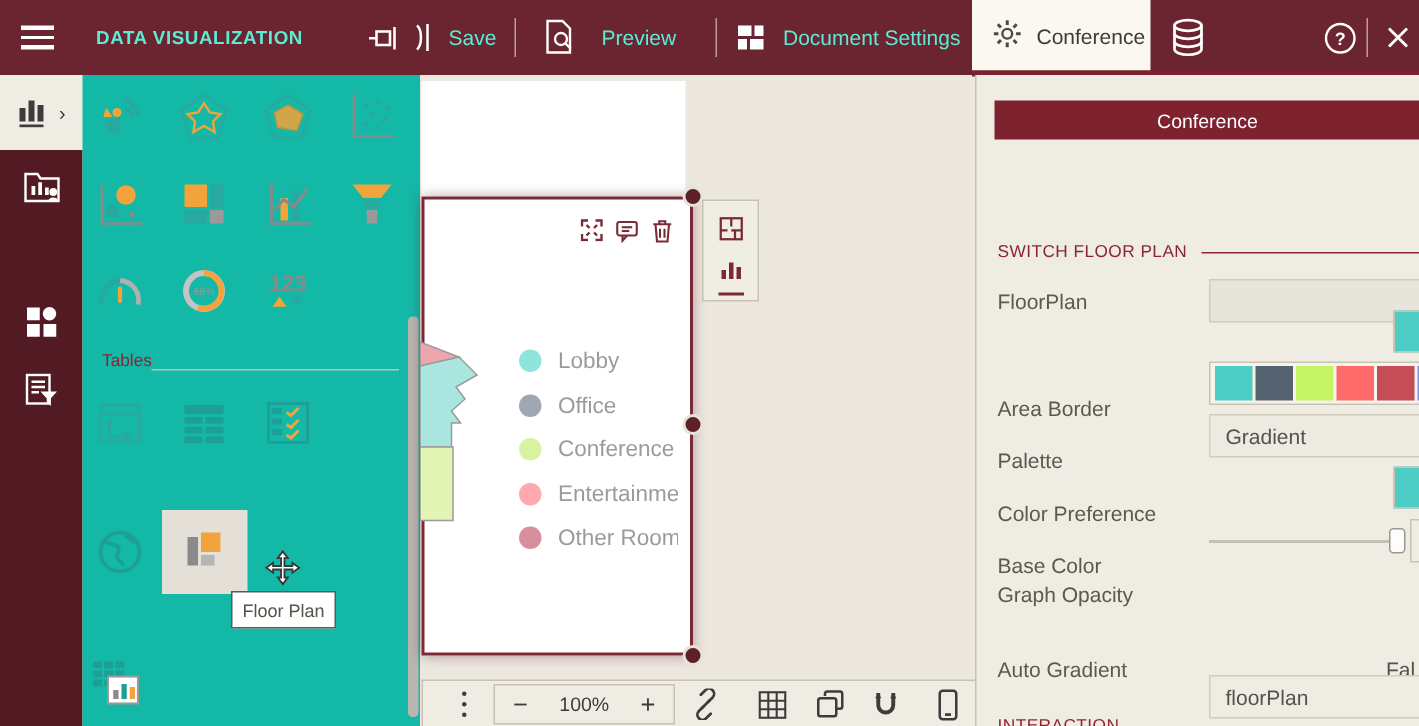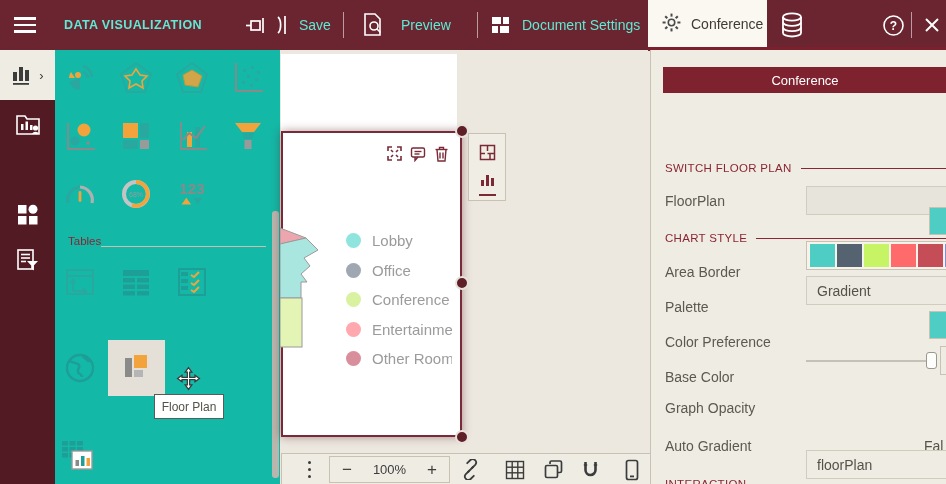--- a/index.html
+++ b/index.html
@@ -564,24 +564,20 @@
 
     <div class="rsection" style="top:112px;">
       <span class="t">SWITCH FLOOR PLAN</span>
         <span class="ln"></span>
     </div>
     <div class="rlabel" style="top:143px;">FloorPlan</div>
     <div class="rinput" style="top:136px;">
         <span></span>
       </div>
 
-    <div class="rsection" style="top:182px;">
-      <span class="t">CHART STYLE</span>
-        <span class="ln"></span>
-    </div>
 
     <div class="rlabel" style="top:214px;">Area Border</div>
     <div class="swatch-lg" style="top: 157px; background-color: rgb(78, 205, 196);"></div>
 
     <div class="rlabel" style="top:249px;">Palette</div>
     <div class="pal-row" style="top:191px;">
       <span class="pal-sw" style="background-color: rgb(78, 205, 196);"></span>
       <span class="pal-sw" style="background-color: rgb(85, 98, 112);"></span>
       <span class="pal-sw" style="background-color: rgb(199, 244, 100);"></span>
       <span class="pal-sw" style="background-color: rgb(255, 107, 107);"></span>
@@ -590,21 +586,21 @@
     </div>
 
     <div class="rlabel" style="top:284px;">Color Preference</div>
     <div class="rinput" style="top:226px;background:#EDEAE2;">
       <span>Gradient</span>
     </div>
 
     <div class="rlabel" style="top:319px;">Base Color</div>
     <div class="swatch-lg" style="top: 261px; background-color: rgb(78, 205, 196);"></div>
 
-    <div class="rlabel" style="top:350px;text-align:center;">Graph Opacity</div>
+    <div class="rlabel" style="top:338px;text-align:center;">Graph Opacity</div>
     <div class="slider-track" style="top:310px;"></div>
     <div class="slider-handle" style="top:302px;"></div>
     <div class="mini-box" style="top:296px;"></div>
 
     <div class="rlabel" style="top:388px;">Auto Gradient</div>
     <div class="rlabel" style="top:388px;left:273px;color:#55524A;">Fal</div>
 
     <div class="rsection" style="top:428px;">
       <span class="t">INTERACTION</span>
         <span class="ln"></span>

